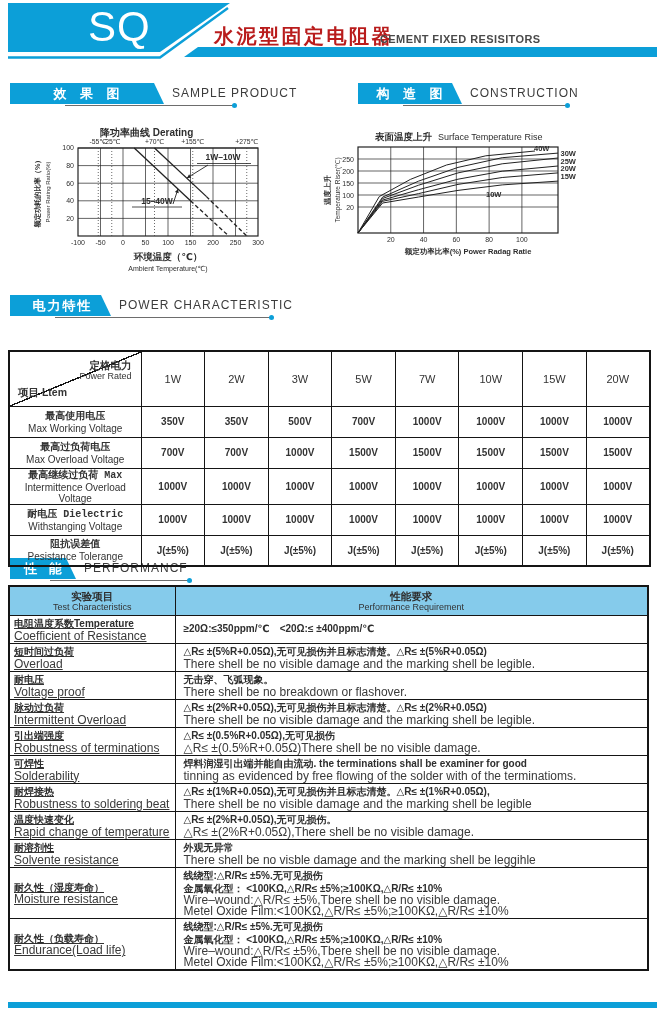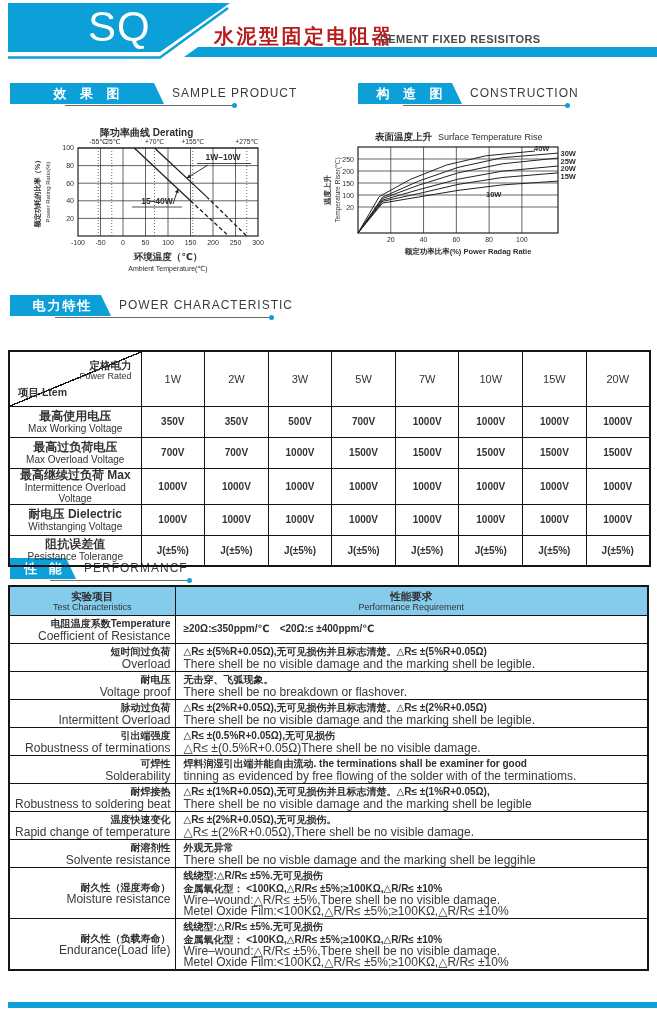--- a/index.html
+++ b/index.html
@@ -26,36 +26,36 @@
   .sec-underline .dot{position:absolute;right:-2px;top:-2px;width:5px;height:5px;
       border-radius:50%;background:#0C9FD8;}
   
   .chart{position:absolute;}
   
   #power-table{position:absolute;left:8px;top:330px;margin-top:20px;}
   #power-table table{border-collapse:collapse;table-layout:fixed;border:2px solid #151515;width:641px;}
   #power-table td{border:1px solid #151515;text-align:center;vertical-align:middle;padding:0;}
   .pcol{font-size:11px;color:#333;}
   .pval{font-size:10px;color:#333;font-weight:bold;}
-  .plabel .lz{font-size:12px;font-weight:600;line-height:13px;color:#333;}
+  .plabel .lz{font-size:10px;font-weight:600;line-height:13px;color:#333;font-family:Liberation Mono, monospace;}
   .plabel .le{font-size:10px;line-height:11px;color:#333;}
   .corner{position:relative;
      background:linear-gradient(to bottom right,transparent 49.3%,#151515 49.3%,#151515 50.7%,transparent 50.7%);}
   .corner-top{position:absolute;top:7px;right:9px;text-align:right;}
   .corner-top .czh{font-size:10.5px;font-weight:600;line-height:12px;}
   .corner-top .cen{font-size:9px;line-height:11px;}
   .corner-bot{position:absolute;bottom:6px;left:8px;font-size:10.5px;font-weight:600;}
   
   #perf-table{position:absolute;left:8px;top:585px;}
   #perf-table table{border-collapse:collapse;table-layout:fixed;border:2px solid #151515;width:641px;}
   #perf-table td{border:1px solid #151515;vertical-align:middle;padding:2px 4px;}
   .phead td{background:#85CBEB;height:24px;text-align:center;padding:1px;}
   .phcell .lz{font-size:10.5px;font-weight:600;}
   .phcell .le2{font-size:9px;}
-  .xlabel{text-align:right;}
+  .xlabel{text-align:left;text-decoration:underline;}
   .xreq{text-align:left;padding-left:8px !important;}
   .lz{font-size:10px;font-weight:600;line-height:12.5px;color:#2e2e2e;}
   .le{font-size:12px;font-weight:400;line-height:10.5px;color:#3a3a3a;}
   
   .footer-bar{position:absolute;left:8px;top:1002px;width:649px;height:6px;background:#0C9FD8;}
 </style>
 </head>
 <body>
 
 <div class="page">

